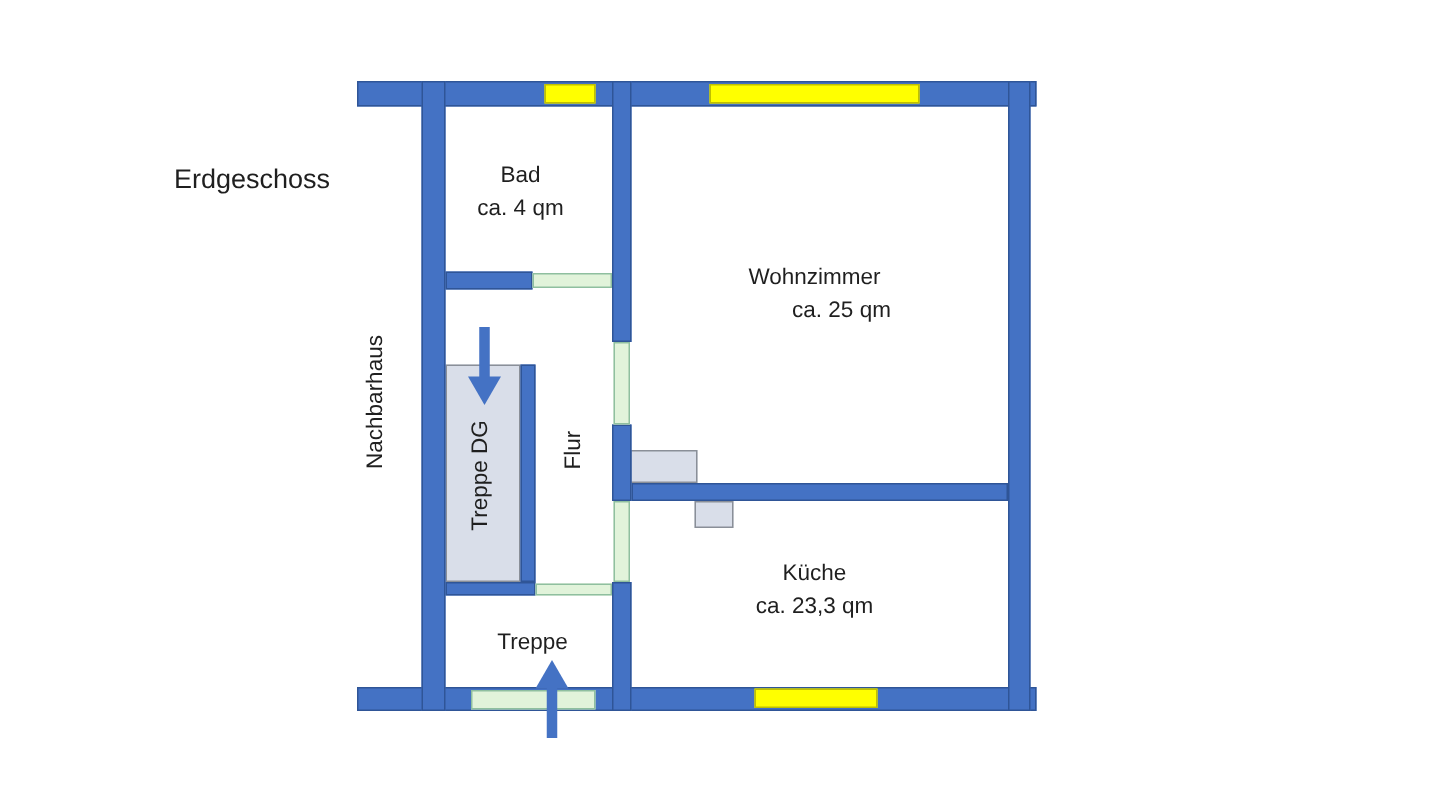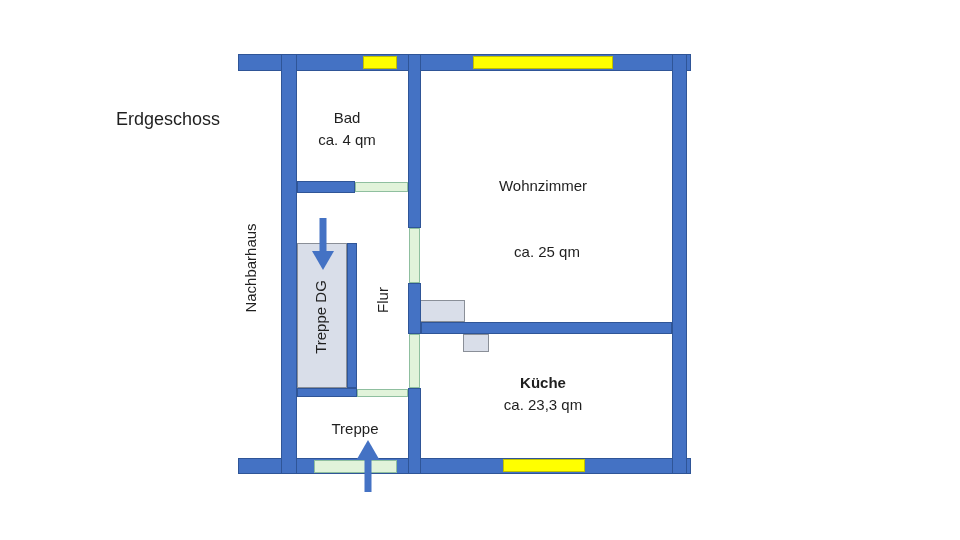--- a/index.html
+++ b/index.html
@@ -44,24 +44,24 @@
   .stairs{left:297px;top:243px;width:50px;height:145px;}
   .chimney1{left:420px;top:300px;width:45px;height:22px;}
   .chimney2{left:463px;top:334px;width:26px;height:18px;}
 
   
   .t-title{left:168px;top:119px;}
   .t-neighbor{left:250px;top:268px;}
   .t-bad1{left:347px;top:117px;text-align:center;}
   .t-bad2{left:347px;top:139px;}
   .t-wohn1{left:543px;top:185px;}
-  .t-wohn2{left:547px;top:207px;margin-top:44px;}
+  .t-wohn2{left:561px;top:207px;}
   .t-treppe{left:320px;top:317px;}
   .t-flur{left:382px;top:300px;}
-  .t-kueche1{left:543px;top:382px;font-weight:bold;}
+  .t-kueche1{left:543px;top:382px;}
   .t-kueche2{left:543px;top:404px;}
   .t-eingang{left:355px;top:428px;}
 
   .a-stairs{left:311px;top:218px;width:24px;height:52px;}
   .a-entrance{left:356px;top:440px;width:24px;height:52px;}
 </style>
 </head>
 <body>
 
 <div class="canvas">

